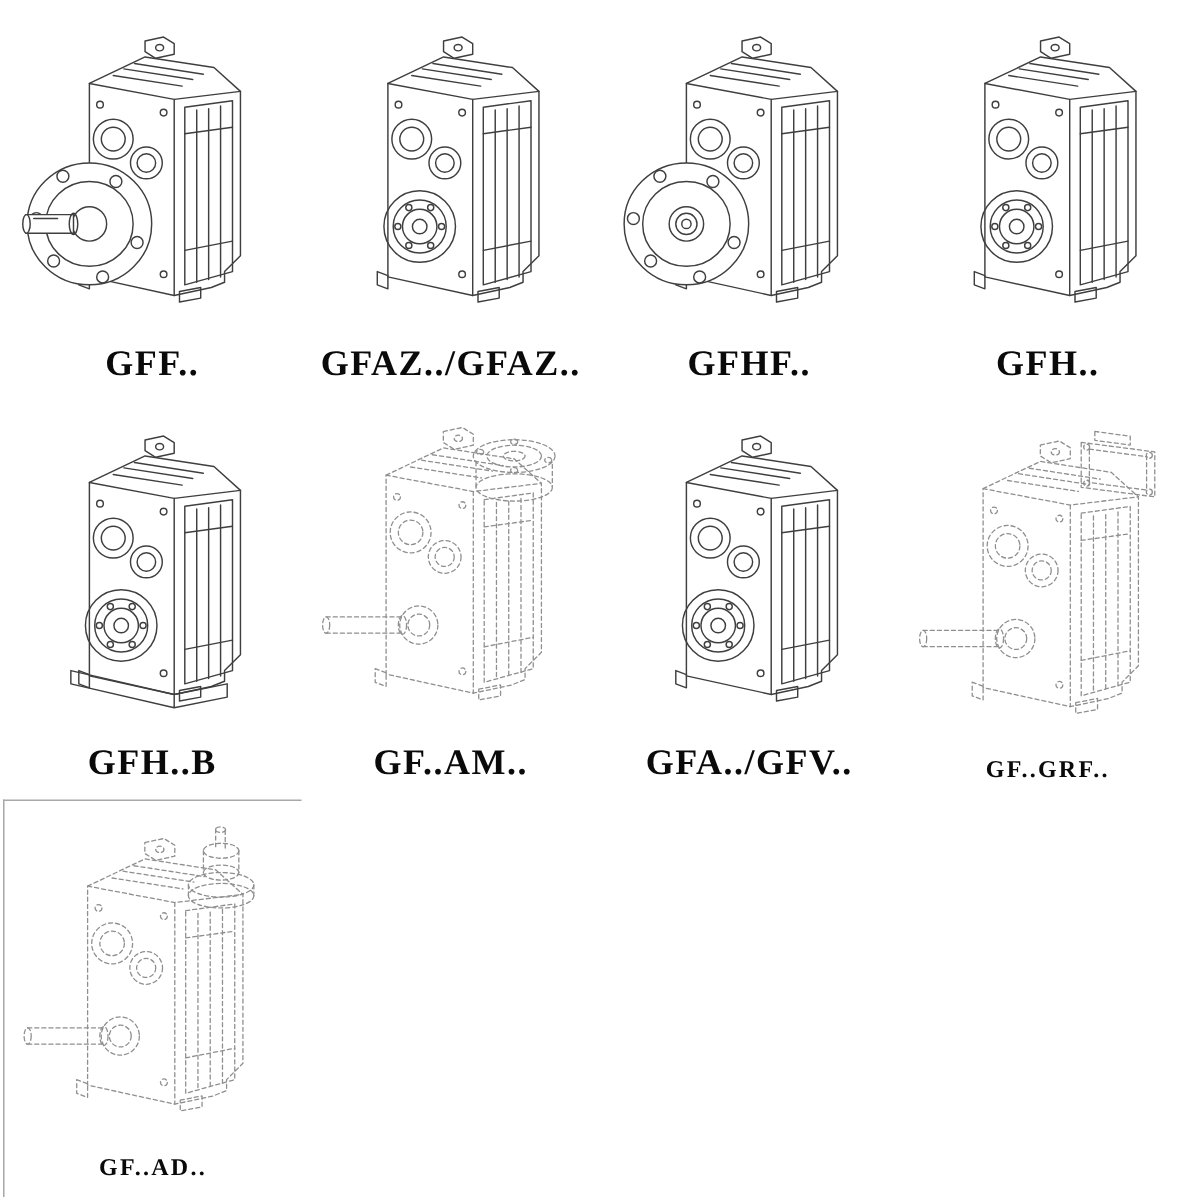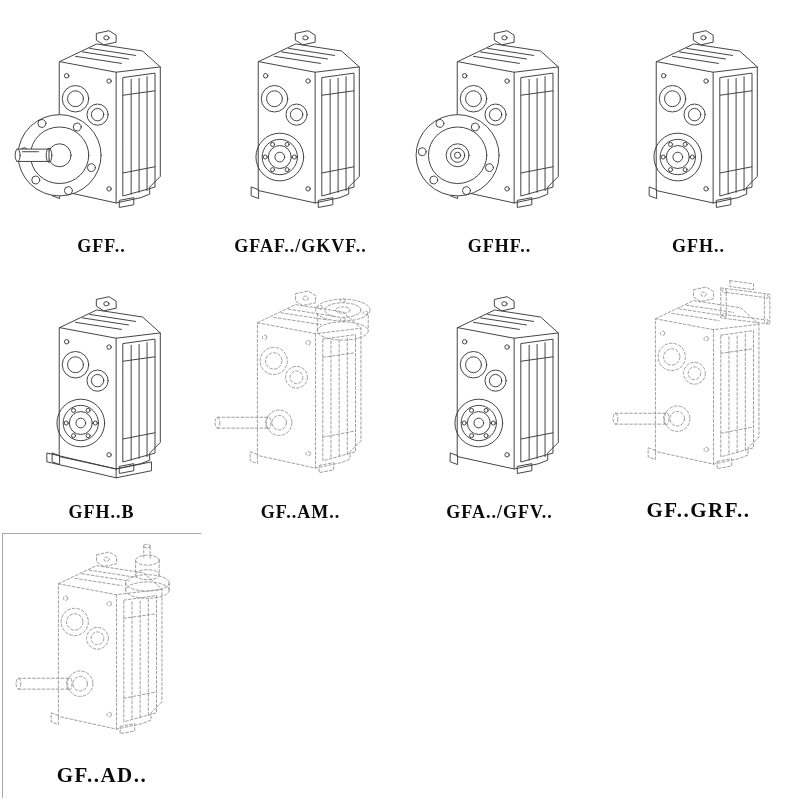--- a/index.html
+++ b/index.html
@@ -21,24 +21,24 @@
   .drawing{
     width:182px;height:212px;flex:0 0 auto;
     stroke:#3f3f3f;stroke-width:1.1;fill:none;
     stroke-linecap:round;stroke-linejoin:round;
   }
   .drawing.dashed{
     stroke:#8f8f8f;stroke-width:0.95;stroke-dasharray:3 2.2;
     width:192px;height:218px;
   }
   .label{
-    font-weight:bold;font-size:18px;letter-spacing:1px;color:#0a0a0a;
+    font-weight:bold;font-size:24px;letter-spacing:1px;color:#0a0a0a;
     padding:3px 0 10px;text-align:center;white-space:nowrap;
   }
-  .label-lg{font-size:21px;letter-spacing:1.5px;}
+  .label-lg{font-size:16px;letter-spacing:1.5px;}
   .cell-boxed{border-top:1px solid #a8a8a8;border-left:1px solid #a8a8a8;align-items:center;}
   .defs-svg{position:absolute;width:0;height:0;overflow:hidden;}
 </style>
 </head>
 <body>
 
 <svg class="defs-svg" aria-hidden="true">
   <defs>
     <g id="gb-housing">
       <path d="M94,14 l14,-3 8,5 0,8 -14,3 -8,-5 z"></path>
@@ -209,21 +209,21 @@
     <svg class="drawing" viewBox="0 0 200 240">
         <use href="#sym-flange-shaft"></use>
       </svg>
     <figcaption class="label">GFF..</figcaption>
   </figure>
 
   <figure class="cell">
     <svg class="drawing" viewBox="0 0 200 240">
         <use href="#sym-bore"></use>
       </svg>
-    <figcaption class="label">GFAF../GKVF..</figcaption>
+    <figcaption class="label">GFAZ../GFAZ..</figcaption>
   </figure>
 
 
   <figure class="cell">
     <svg class="drawing" viewBox="0 0 200 240">
         <use href="#sym-flange-hollow"></use>
       </svg>
     <figcaption class="label">GFHF..</figcaption>
   </figure>
 

